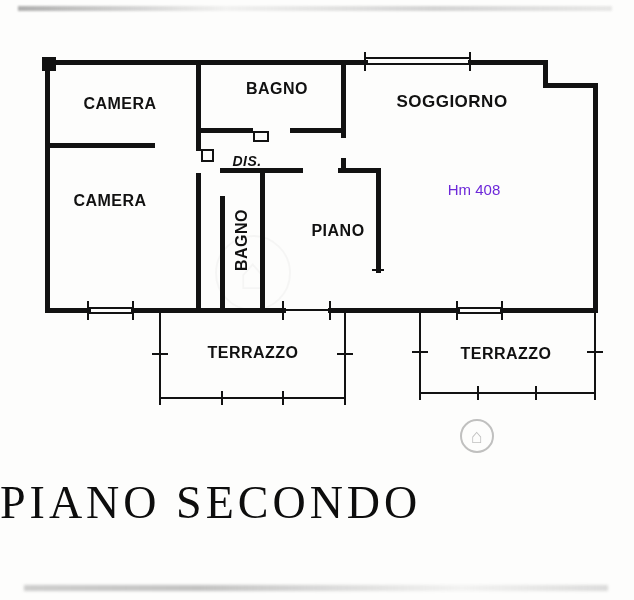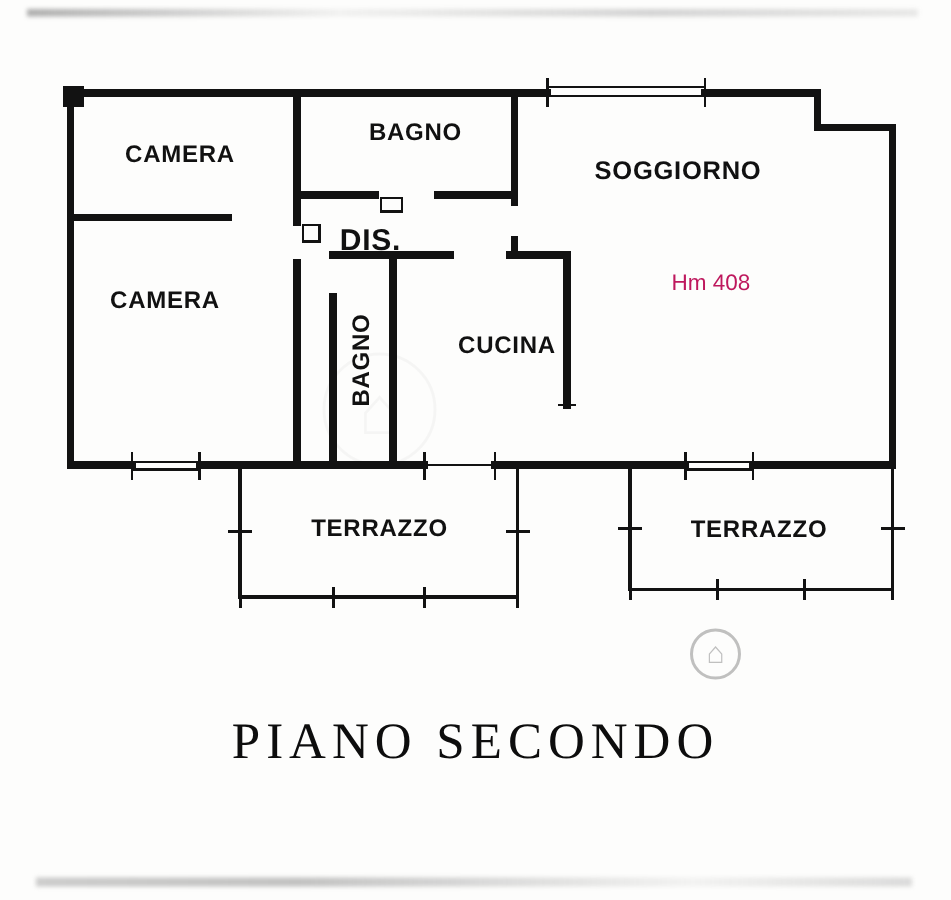--- a/index.html
+++ b/index.html
@@ -14,36 +14,36 @@
   .room-label{
     position:absolute;
     transform:translate(-50%,-50%);
     font-weight:bold;
     font-size:16px;
     color:#111;
     letter-spacing:0.5px;
     white-space:nowrap;
   }
   .room-label.big{font-size:17px;}
-  .room-label.small{font-size:20px;}
+  .room-label.small{font-size:14px;font-style:italic;}
   .room-label.vertical{transform:translate(-50%,-50%) rotate(-90deg);}
   .note-label{
     position:absolute;
     transform:translate(-50%,-50%);
     font-size:15px;
-    color:#be185d;
+    color:#6d28d9;
     white-space:nowrap;
   }
   .plan-title{
     position:absolute;
     left:0;right:0;
     top:476px;
-    text-align:center;
+    text-align:left;
     font-family:"Liberation Serif", serif;
-    font-size:34px;
+    font-size:46px;
     letter-spacing:4px;
     color:#0d0d0d;
     white-space:nowrap;
   }
   .watermark{
     position:absolute;
     display:flex;
     align-items:center;
     color:#9b9b9b;
     white-space:nowrap;
@@ -162,29 +162,29 @@
 
       <rect x="202" y="150" width="11" height="11"></rect>
       <rect x="254" y="132" width="14" height="9"></rect>
     </g>
   </svg>
 
   <div class="room-label" style="left:120px;top:104px">CAMERA</div>
 
   <div class="room-label" style="left:277px;top:89px">BAGNO</div>
 
-  <div class="room-label big" style="left:452px;top:114px">SOGGIORNO</div>
+  <div class="room-label big" style="left:452px;top:102px">SOGGIORNO</div>
 
   <div class="room-label" style="left:110px;top:201px">CAMERA</div>
 
   <div class="room-label small" style="left:247px;top:161px">DIS.</div>
 
   <div class="room-label vertical" style="left:242px;top:240px">BAGNO</div>
 
-  <div class="room-label" style="left:338px;top:231px">CUCINA</div>
+  <div class="room-label" style="left:338px;top:231px">PIANO</div>
 
   <div class="note-label" style="left:474px;top:189px">Hm 408</div>
 
   <div class="room-label" style="left:253px;top:353px">TERRAZZO</div>
 
   <div class="room-label" style="left:506px;top:354px">TERRAZZO</div>
 
   <div class="watermark" id="watermark-corner">
     <span class="wm-circle">⌂</span>
   </div>

